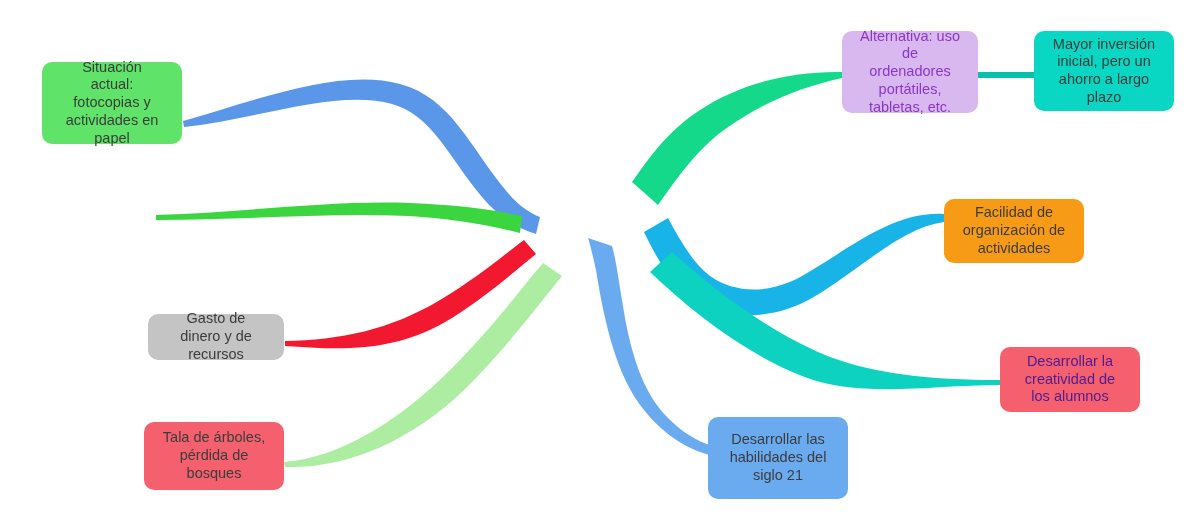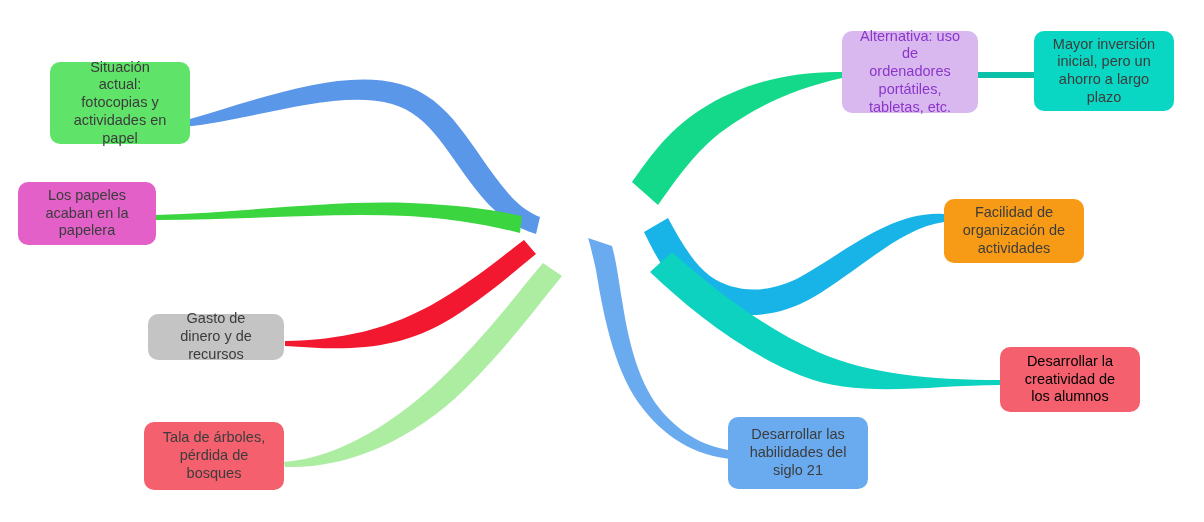--- a/index.html
+++ b/index.html
@@ -141,27 +141,24 @@
          C 616 376, 604 320, 596 270
          C 592 252, 590 244, 588 238
          L 612 246
          C 616 260, 618 276, 622 300
          C 630 352, 642 392, 668 418
          C 692 442, 716 450, 746 452
          Z" fill="#6aabf0"></path>
   </svg>
 
 
-  <div class="node" style="left:50px; top:62px; width:140px; height:82px; background:#5fe368; color:#3c3c3c;">
+  <div class="node" style="left:42px; top:62px; width:140px; height:82px; background:#5fe368; color:#3c3c3c;">
     <span>Situación actual: fotocopias y actividades en papel</span>
   </div>
 
-  <div class="node" style="left:18px; top:182px; width:138px; height:63px; background:#e260c8; color:#3c3c3c;">
-    <span>Los papeles acaban en la papelera</span>
-  </div>
 
   <div class="node" style="left:148px; top:314px; width:136px; height:46px; background:#c4c4c4; color:#3c3c3c;">
     <span>Gasto de dinero y de recursos</span>
   </div>
 
   <div class="node" style="left:144px; top:422px; width:140px; height:68px; background:#f4606d; color:#3c3c3c;">
     <span>Tala de árboles, pérdida de bosques</span>
   </div>
 
   <div class="node" style="left:842px; top:31px; width:136px; height:82px; background:#d9b8f0; color:#8b36c9;">
@@ -169,21 +166,21 @@
   </div>
 
   <div class="node" style="left:1034px; top:31px; width:140px; height:80px; background:#0ad7c3; color:#3c3c3c;">
     <span>Mayor inversión inicial, pero un ahorro a largo plazo</span>
   </div>
 
   <div class="node" style="left:944px; top:199px; width:140px; height:64px; background:#f79b16; color:#3c3c3c;">
     <span>Facilidad de organización de actividades</span>
   </div>
 
-  <div class="node" style="left:1000px; top:347px; width:140px; height:65px; background:#f4606d; color:#000000;">
+  <div class="node" style="left:1000px; top:347px; width:140px; height:65px; background:#f4606d; color:#4c1d95;">
     <span>Desarrollar la creatividad de los alumnos</span>
   </div>
 
-  <div class="node" style="left:728px; top:417px; width:140px; height:72px; background:#6aabf0; color:#3c3c3c;">
+  <div class="node" style="left:708px; top:417px; width:140px; height:82px; background:#6aabf0; color:#3c3c3c;">
     <span>Desarrollar las habilidades del siglo 21</span>
   </div>
 
 </div>
 
 </body></html>

